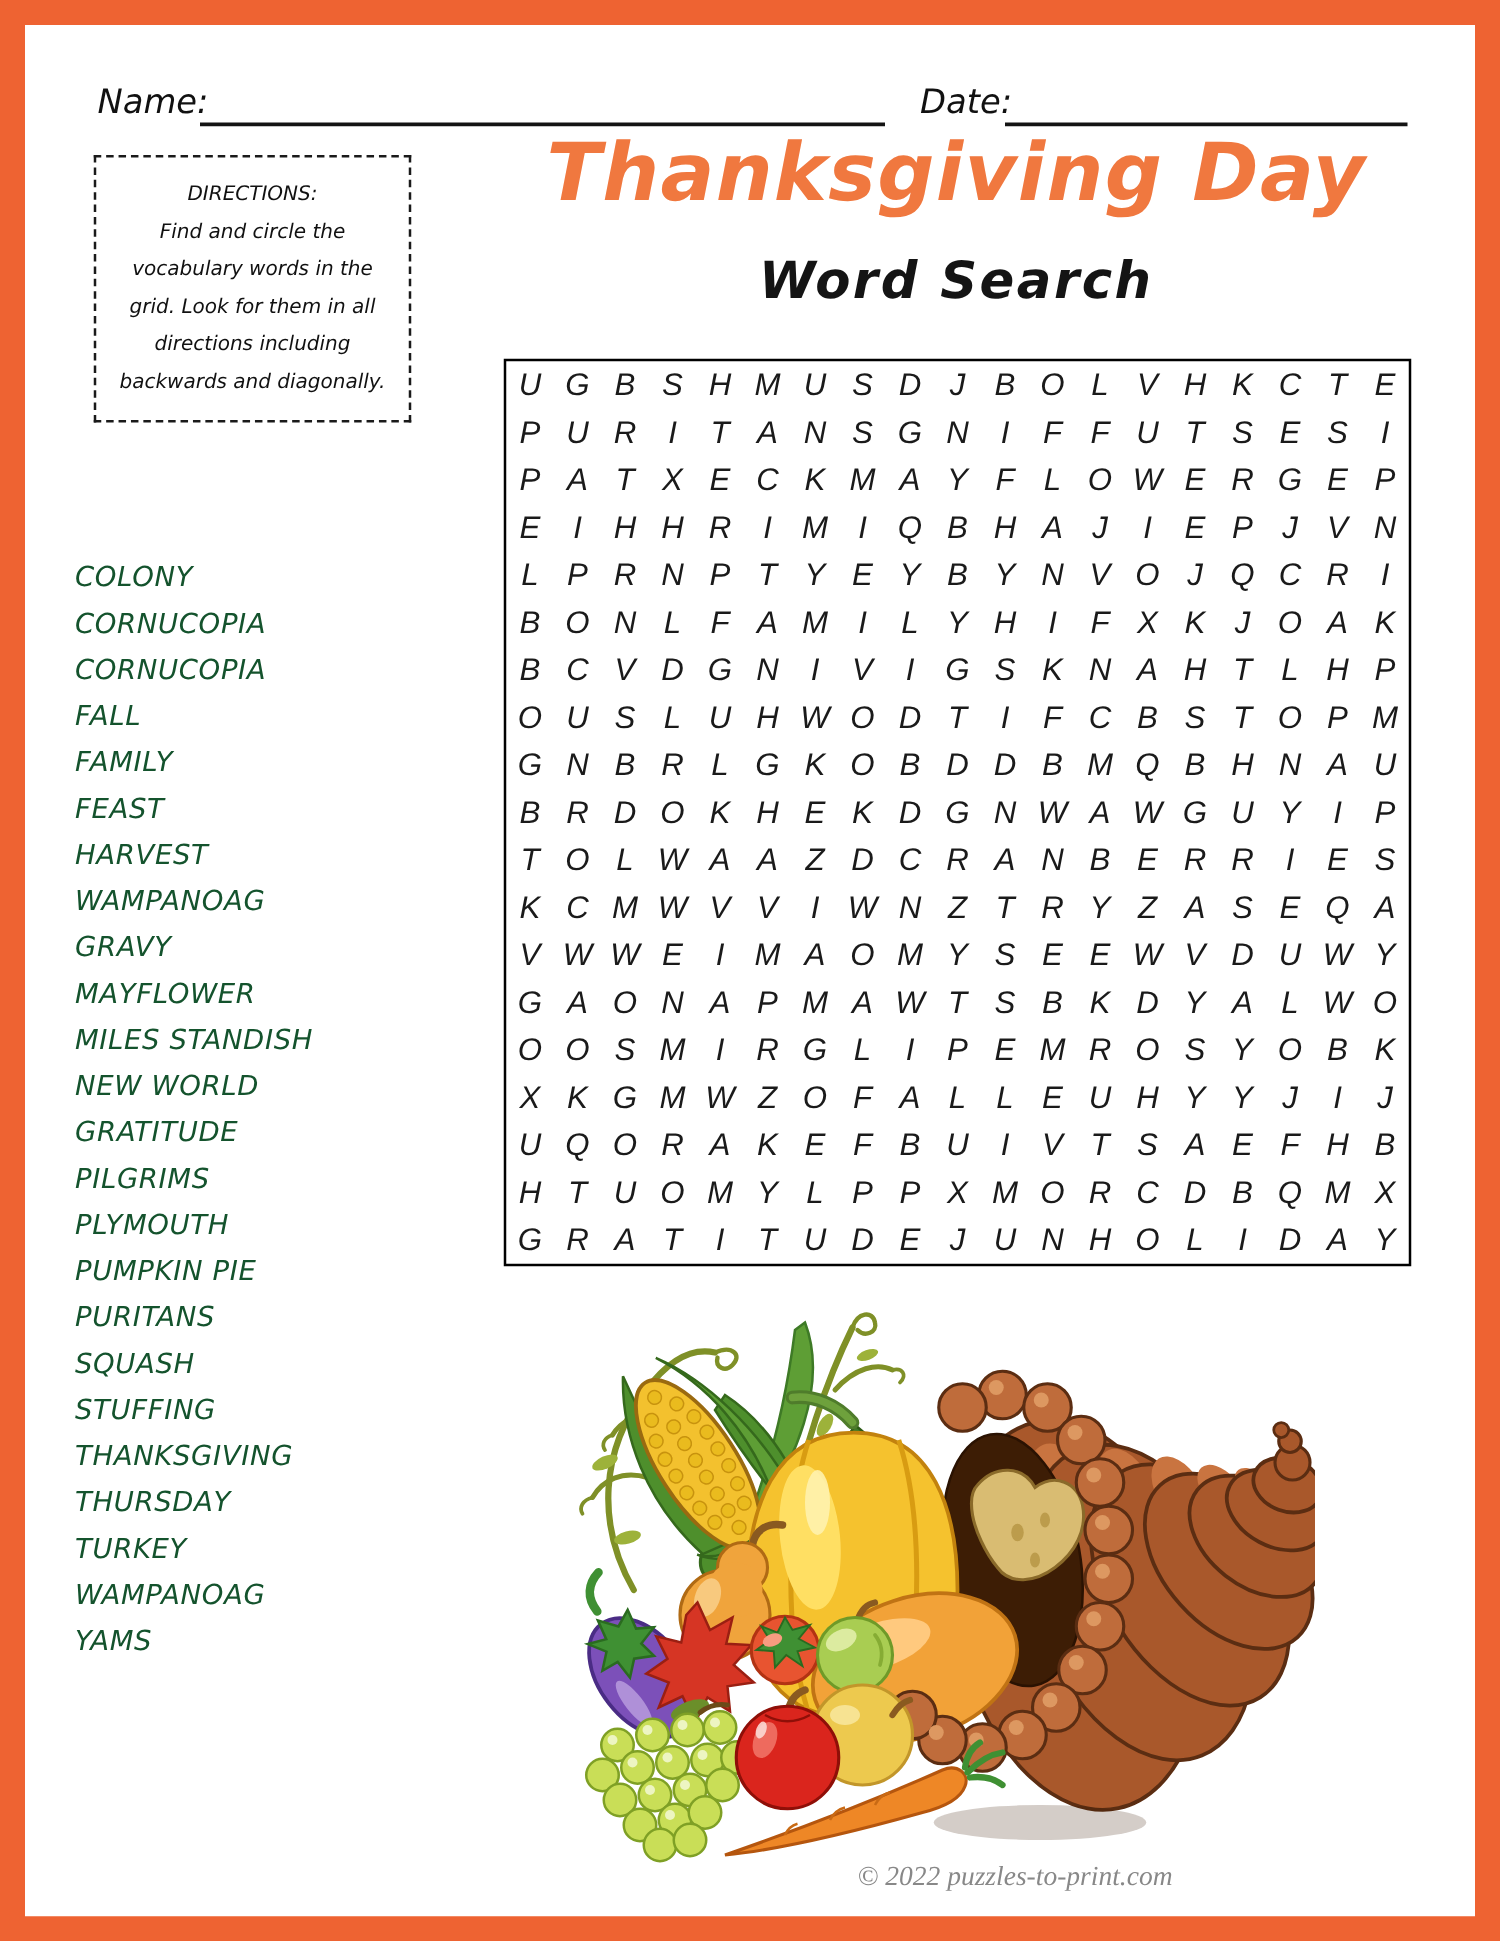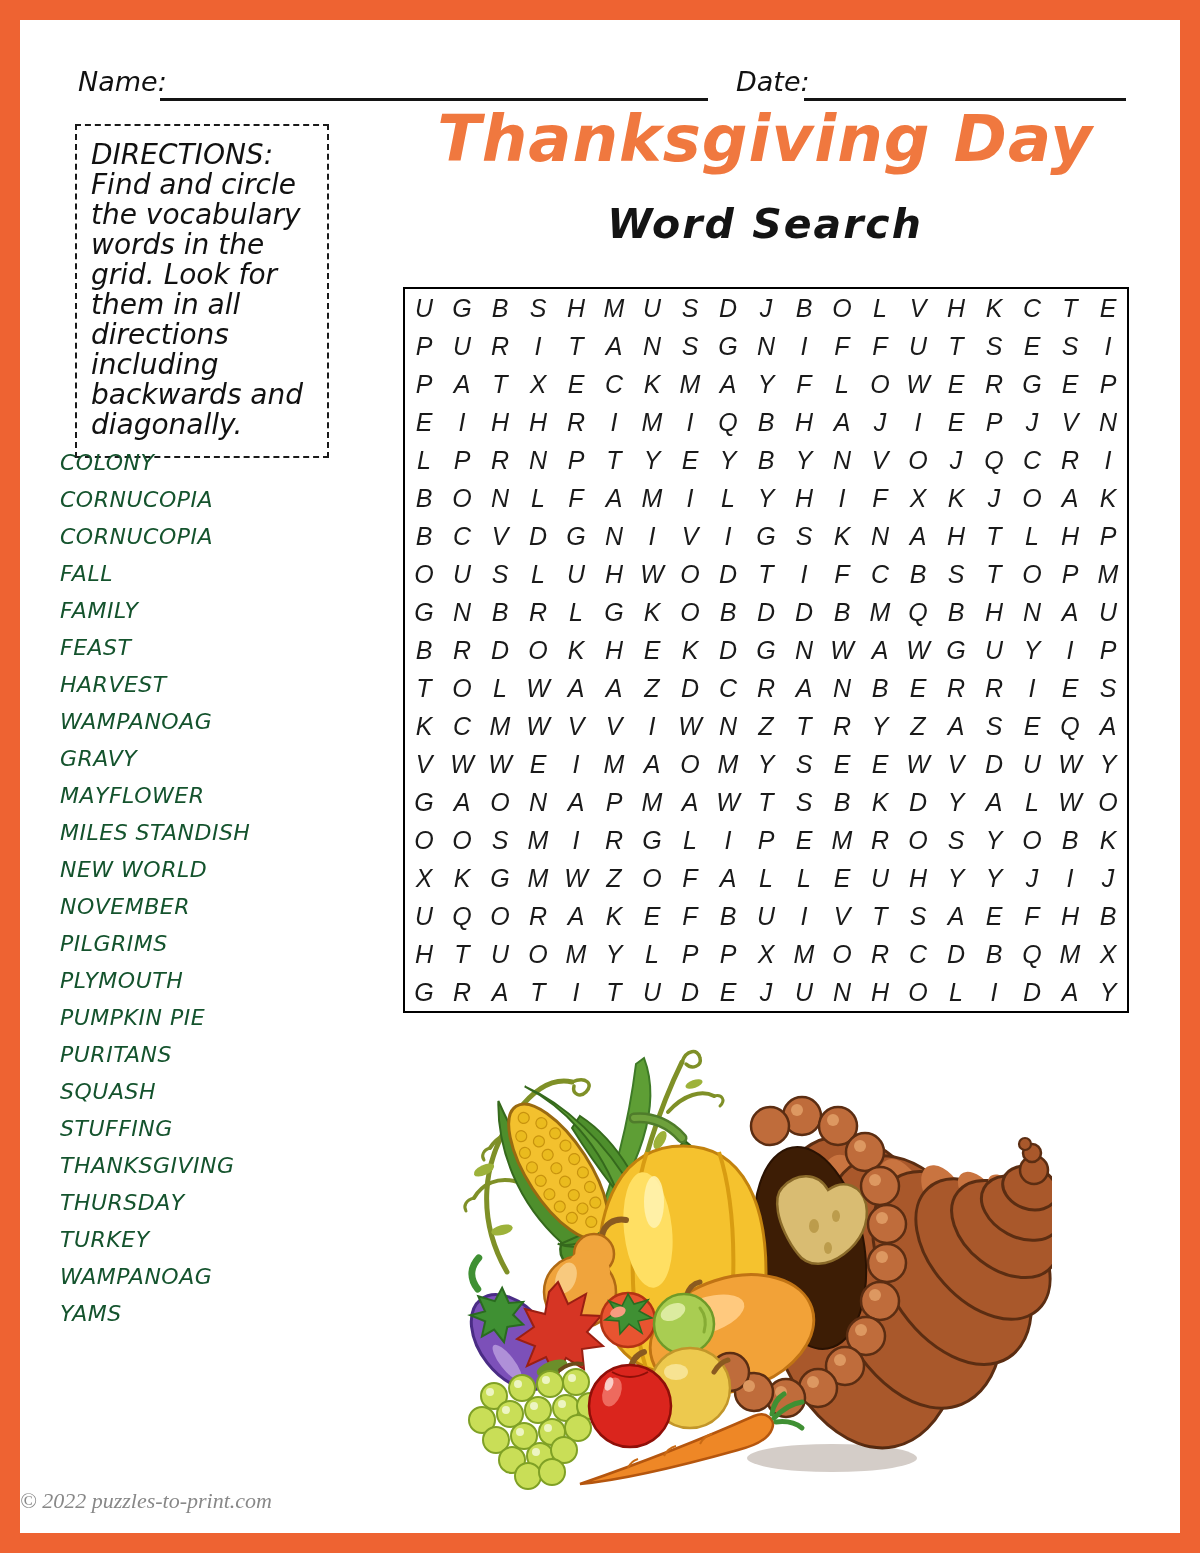--- a/index.html
+++ b/index.html
@@ -17,21 +17,21 @@
   .name-label{left:58px;top:46px;}
   .date-label{left:716px;top:46px;}
   .write-line{position:absolute;height:0;border-bottom:3px solid #141414;}
   .name-line{left:140px;top:78px;width:548px;}
   .date-line{left:784px;top:78px;width:322px;}
   
   .directions{
     position:absolute;left:55px;top:104px;width:222px;
     border:2px dashed #1a1a1a;
     padding:14px 14px 16px 14px;
-    text-align:left;font-size:28px;line-height:30px;color:#111;
+    text-align:center;font-size:16px;line-height:30px;color:#111;
   }
   
   .title-main{
     position:absolute;left:365px;top:82px;width:760px;
     text-align:center;font-size:64px;font-weight:bold;
     color:#F0783F;letter-spacing:1px;white-space:nowrap;
   }
   .title-sub{
     position:absolute;left:365px;top:180px;width:760px;
     text-align:center;font-size:41px;font-weight:600;color:#141414;
@@ -58,21 +58,21 @@
   .grid .cell{
     display:flex;align-items:center;justify-content:center;
     font-family:"Liberation Sans",sans-serif;
     font-size:25px;color:#1a1a1a;
   }
   
   .art{position:absolute;left:412px;top:1000px;width:620px;height:475px;}
   
   .copyright{
     position:absolute;left:0;top:1468px;width:918px;
-    text-align:left;
+    text-align:right;
     font-family:"Liberation Serif",serif;
     font-size:22px;color:#888;
   }
 </style>
 </head>
 <body>
 
 <div class="page" style="border-color: rgb(238, 99, 50);">
 
   <div class="hdr-label name-label">Name:</div>
@@ -94,21 +94,21 @@
       <div class="word">CORNUCOPIA</div>
       <div class="word">FALL</div>
       <div class="word">FAMILY</div>
       <div class="word">FEAST</div>
       <div class="word">HARVEST</div>
       <div class="word">WAMPANOAG</div>
       <div class="word">GRAVY</div>
       <div class="word">MAYFLOWER</div>
       <div class="word">MILES STANDISH</div>
       <div class="word">NEW WORLD</div>
-      <div class="word">NOVEMBER</div>
+      <div class="word">GRATITUDE</div>
       <div class="word">PILGRIMS</div>
       <div class="word">PLYMOUTH</div>
       <div class="word">PUMPKIN PIE</div>
       <div class="word">PURITANS</div>
       <div class="word">SQUASH</div>
       <div class="word">STUFFING</div>
       <div class="word">THANKSGIVING</div>
       <div class="word">THURSDAY</div>
       <div class="word">TURKEY</div>
       <div class="word">WAMPANOAG</div>

